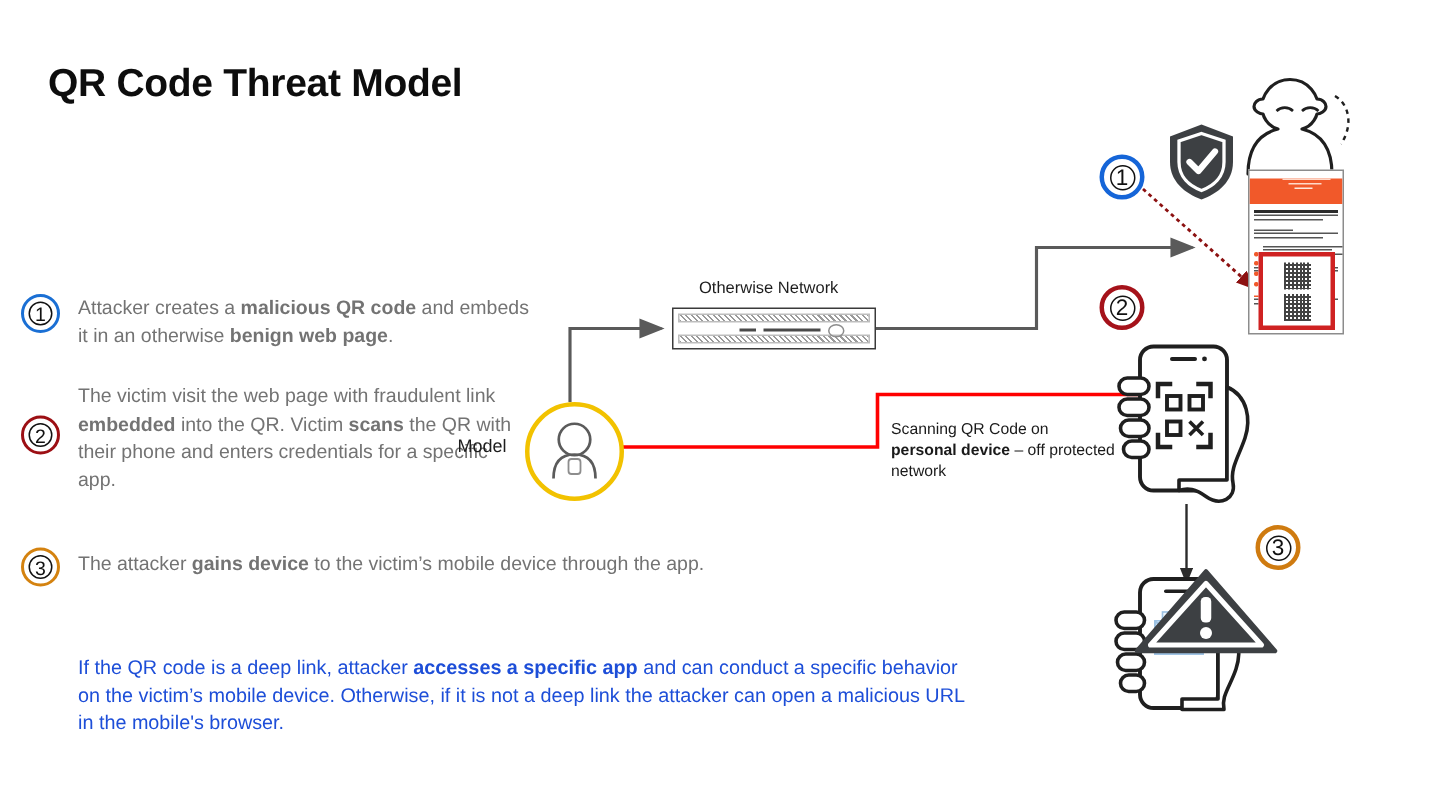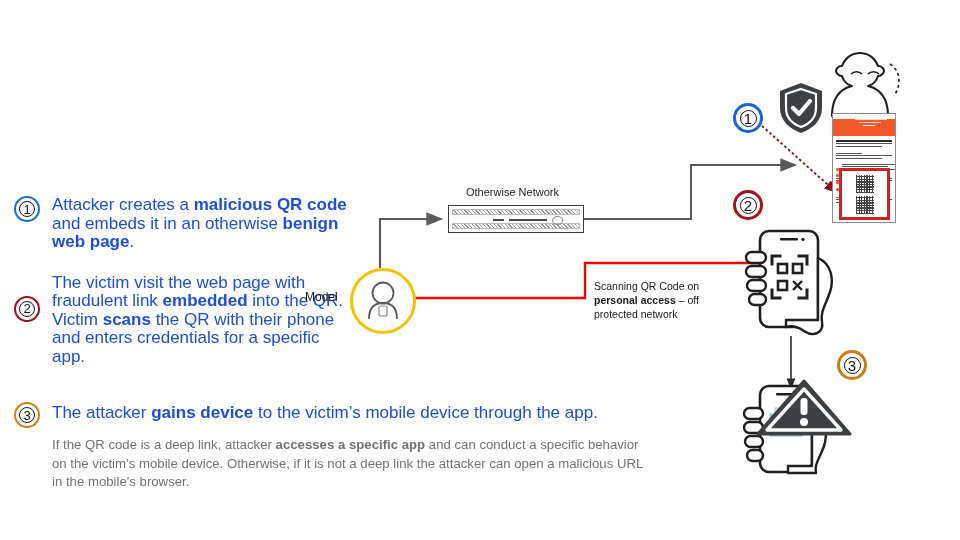--- a/index.html
+++ b/index.html
@@ -8,34 +8,34 @@
 
   #stage{position:absolute;left:0;top:0;width:960px;height:540px;}
 
   
   .title{position:absolute;left:32px;top:40px;font-size:26px;font-weight:bold;
          letter-spacing:-0.2px;color:#0d0d0d;}
 
   
   .steps{position:absolute;left:14px;top:196px;width:340px;}
   .step{position:relative;margin-bottom:14px;}
-  .step-body{margin-left:38px;font-size:17px;line-height:18.5px;color:#1d4ed8;}
+  .step-body{margin-left:38px;font-size:13px;line-height:18.5px;color:#737373;}
   .step-body b{font-weight:bold;}
   .marker{position:absolute;left:0;top:0;width:26px;height:26px;border-radius:50%;
           display:flex;align-items:center;justify-content:center;
           font-size:13px;font-weight:500;color:#111;box-sizing:border-box;}
   .marker .inner{position:absolute;left:3px;top:3px;right:3px;bottom:3px;
                  border:1.4px solid #111;border-radius:50%;}
   .marker.blue{border:2.6px solid #1a6fd4;}
   .marker.red{border:2.6px solid #9c0f14;}
   .marker.orange{border:2.6px solid #d4820f;}
   .marker span{position:relative;z-index:2;line-height:1;}
 
   .para{position:absolute;left:52px;top:436px;width:600px;font-size:13.2px;
-        line-height:18.5px;color:#737373;}
+        line-height:18.5px;color:#1d4ed8;}
   .para b{font-weight:bold;}
 
   
   .lbl{position:absolute;font-size:11px;color:#1d1d1d;}
   .lbl-net{left:466px;top:186px;}
   .lbl-user{left:305px;top:290px;font-size:12px;}
   .annot{position:absolute;left:594px;top:279px;width:150px;font-size:10.5px;
          line-height:14px;color:#1a1a1a;}
   .annot b{font-weight:bold;}
 
@@ -89,20 +89,21 @@
   .hacker{position:absolute;left:826px;top:50px;width:84px;height:72px;}
   .phone1{position:absolute;left:742px;top:228px;width:110px;height:120px;}
   .phone2{position:absolute;left:742px;top:378px;width:115px;height:100px;}
   svg{overflow:visible;}
 </style>
 </head>
 <body>
 
 <div id="stage">
 
+  <div class="title">QR Code Threat Model</div>
 
   <div class="steps">
 
     <div class="step" style="margin-bottom:22px;">
       <div class="marker blue">
         <div class="inner"></div>
           <span>1</span>
       </div>
       <div class="step-body">Attacker creates a <b>malicious QR code</b> and embeds it in an otherwise <b>benign web page</b>.</div>
     </div>
@@ -121,21 +122,21 @@
           <span>3</span>
       </div>
       <div class="step-body" style="width:600px;">The attacker <b>gains device</b> to the victim’s mobile device through the app.</div>
     </div>
   </div>
 
   <div class="para">If the QR code is a deep link, attacker <b>accesses a specific app</b> and can conduct a specific behavior on the victim’s mobile device. Otherwise, if it is not a deep link the attacker can open a malicious URL in the mobile's browser.</div>
 
   <div class="lbl lbl-net">Otherwise Network</div>
   <div class="lbl lbl-user">Model</div>
-  <div class="annot">Scanning QR Code on <b>personal access</b> – off protected network</div>
+  <div class="annot">Scanning QR Code on <b>personal device</b> – off protected network</div>
 
   <svg width="960" height="540" style="position:absolute;left:0;top:0;">
     <defs>
       <marker id="ahGray" markerWidth="9" markerHeight="9" refX="7" refY="3.2" orient="auto">
         <path d="M0,0 L8,3.2 L0,6.4 Z" fill="#5a5a5a"></path>
       </marker>
       <marker id="ahRed" markerWidth="9" markerHeight="9" refX="7" refY="3.2" orient="auto">
         <path d="M0,0 L8,3.2 L0,6.4 Z" fill="#ff0000"></path>
       </marker>
       <marker id="ahDk" markerWidth="8" markerHeight="8" refX="6" refY="2.8" orient="auto">

